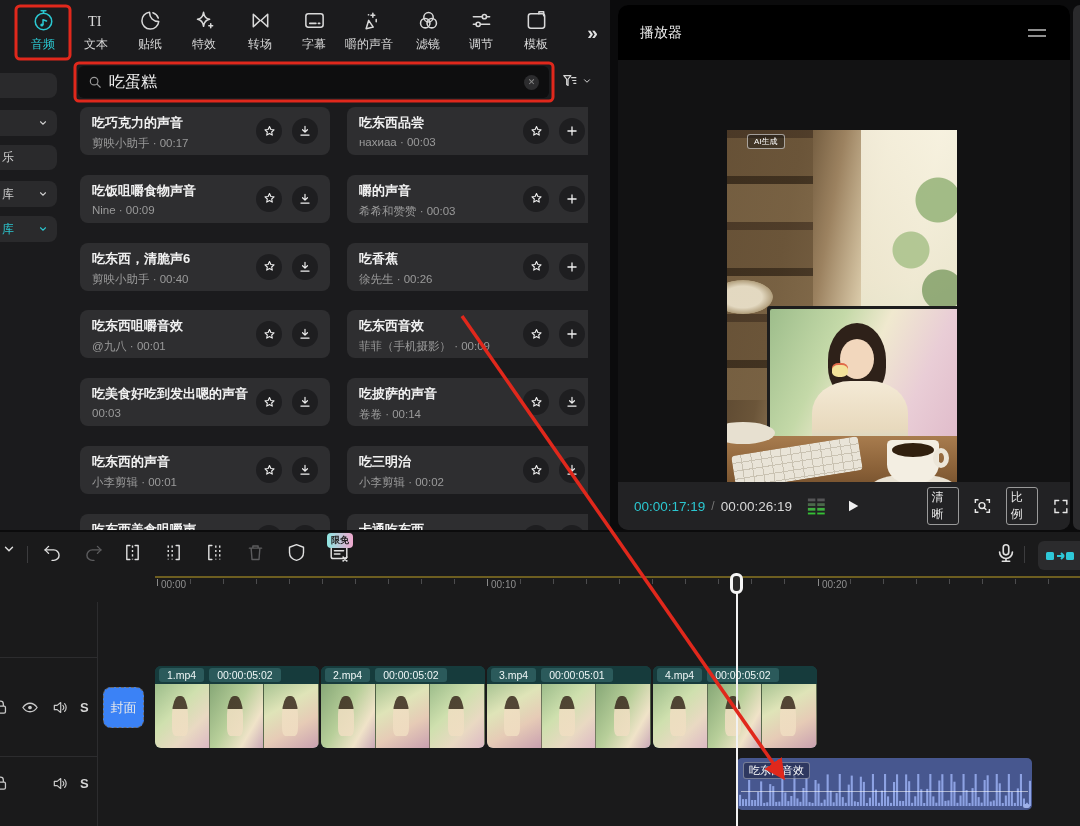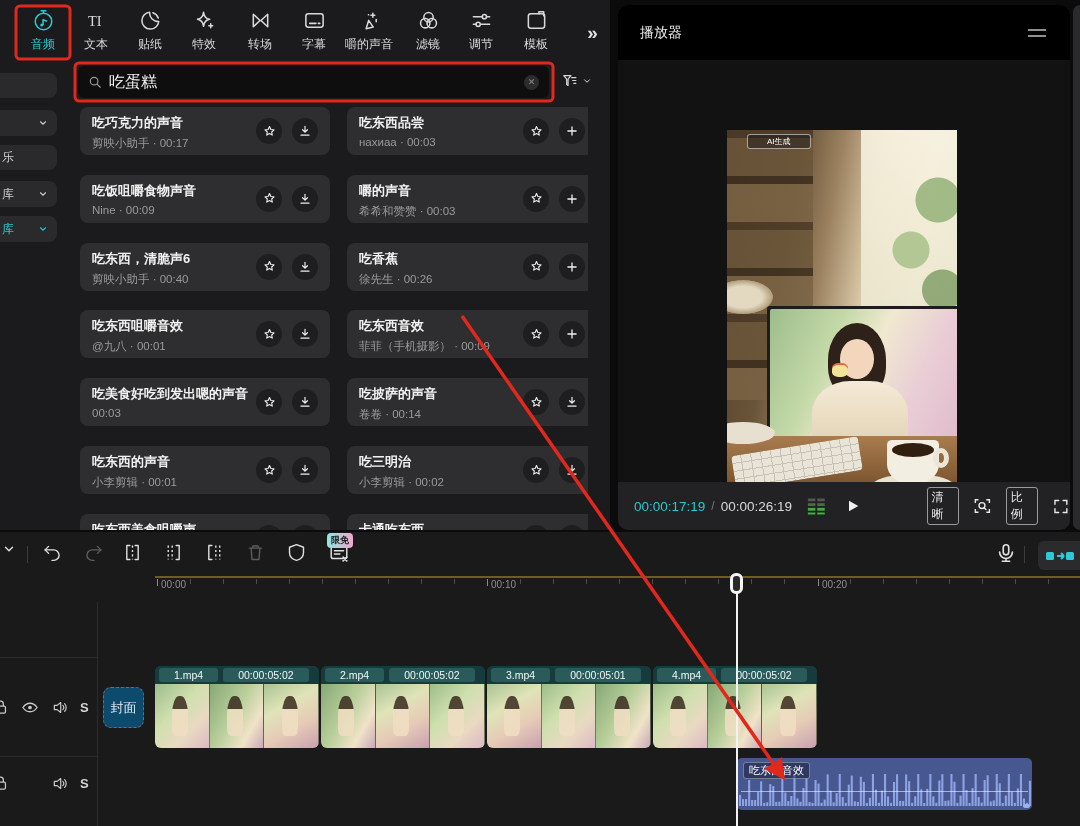--- a/index.html
+++ b/index.html
@@ -93,21 +93,21 @@
     background-image:repeating-linear-gradient(90deg,transparent 0 9px,#c9c2b2 9px 10px),
       repeating-linear-gradient(180deg,transparent 0 7px,#c9c2b2 7px 8px); }
   #saucer { position:absolute; left:144px; top:344px; width:84px; height:26px; border-radius:50%; background:#eae3d4; }
   #cup { position:absolute; left:160px; top:310px; width:52px; height:44px; border-radius:10% 10% 45% 45%;
     background:#f3eee2; }
   #coffee { position:absolute; left:165px; top:313px; width:42px; height:14px; border-radius:50%; background:#31200f; }
   #cup-handle { position:absolute; left:206px; top:318px; width:16px; height:20px; border:5px solid #ece6d8;
     border-radius:50%; }
   #plate2 { position:absolute; left:-16px; top:292px; width:64px; height:22px; border-radius:50%; background:#e7e0d0; }
   #ai-badge { position:absolute; left:20px; top:4px; border:1px solid rgba(255,255,255,.55);
-    background:rgba(20,20,20,.45); color:#fff; font-size:8px; padding:1px 19px; border-radius:3px; }
+    background:rgba(20,20,20,.45); color:#fff; font-size:8px; padding:1px 6px; border-radius:3px; }
 
   #right-strip { left:1073px; top:5px; width:7px; height:525px; background:#2a2a2c; border-radius:8px 0 0 8px; }
 
   
   #timeline { left:0; top:532px; width:1080px; height:294px; background:#1a1a1b; }
   .tt-icon { position:absolute; top:10px; color:#e0e0e0; cursor:pointer; }
   .tt-icon.dim { color:#5c5c5e; }
   .tt-div { position:absolute; top:14px; width:1px; height:17px; background:#3c3c3e; }
   #free-badge { position:absolute; left:327px; top:1px; background:linear-gradient(90deg,#8ee6e2,#f0a8ce);
     color:#222; font-size:9px; font-weight:bold; padding:1px 4px; border-radius:4px; z-index:3; }
@@ -118,28 +118,28 @@
   #ruler { position:absolute; left:0; top:44px; width:1080px; height:26px; }
   #preview-range { position:absolute; left:155px; top:0; width:925px; height:2px; background:#6d5e20; }
   .tick { position:absolute; top:3px; width:1px; height:5px; background:#4c4c4e; }
   .tick.major { background:#8a8a8a; height:7px; }
   .tick-lbl { position:absolute; top:3px; color:#8f8f8f; font-size:10px; }
 
   #hdr-col-line { position:absolute; left:97px; top:70px; width:1px; height:224px; background:#2c2c2e; }
   .hdr-div { position:absolute; left:0; width:97px; height:1px; background:#2c2c2e; }
   .trk-icon { position:absolute; color:#c9c9c9; cursor:pointer; }
   .trk-s { font-size:13px; color:#d5d5d5; font-weight:bold; }
-  #cover-btn { position:absolute; left:103px; top:155px; width:41px; height:41px; background:#0c4a6e;
+  #cover-btn { position:absolute; left:103px; top:155px; width:41px; height:41px; background:#3b82f6;
     border:1px dashed #6d6d6f; border-radius:8px; color:#e9e9e9; font-size:13px;
     display:flex; align-items:center; justify-content:center; cursor:pointer; }
 
   .clip { position:absolute; top:134px; width:164px; height:82px; border-radius:6px; overflow:hidden;
     background:#1d4a4b; cursor:pointer; }
   .clip-head { height:18px; background:#163b3c; display:flex; align-items:center; gap:5px; padding-left:4px; }
-  .chip { background:#2b5a5b; color:#eef6f6; font-size:10.5px; padding:0 15px; border-radius:3px;
+  .chip { background:#2b5a5b; color:#eef6f6; font-size:10.5px; padding:0 8px; border-radius:3px;
     line-height:14px; white-space:nowrap; }
   .thumbs { display:flex; height:64px; }
   .thumb { flex:1; border-right:1px solid rgba(0,0,0,.45); position:relative; }
   .th0 { background:linear-gradient(135deg,#9dbd8b 0%,#cfe0ae 40%,#e9d9c2 70%,#dcb9c4 100%); }
   .th1 { background:linear-gradient(120deg,#87a877 0%,#b8cf9a 45%,#f0e3c8 75%,#caa9b8 100%); }
   .th2 { background:linear-gradient(150deg,#a9c493 0%,#dfe4b8 35%,#e6cbb6 65%,#c9a0b0 100%); }
   .thumb:before { content:""; position:absolute; left:32%; top:18%; width:30%; height:64%;
     border-radius:45% 45% 20% 20%; background:linear-gradient(180deg,#3a2a1e 0 32%,#f0dec2 32% 100%); opacity:.85; }
 
   #audio-clip { position:absolute; left:737px; top:226px; width:295px; height:52px; border-radius:5px;

